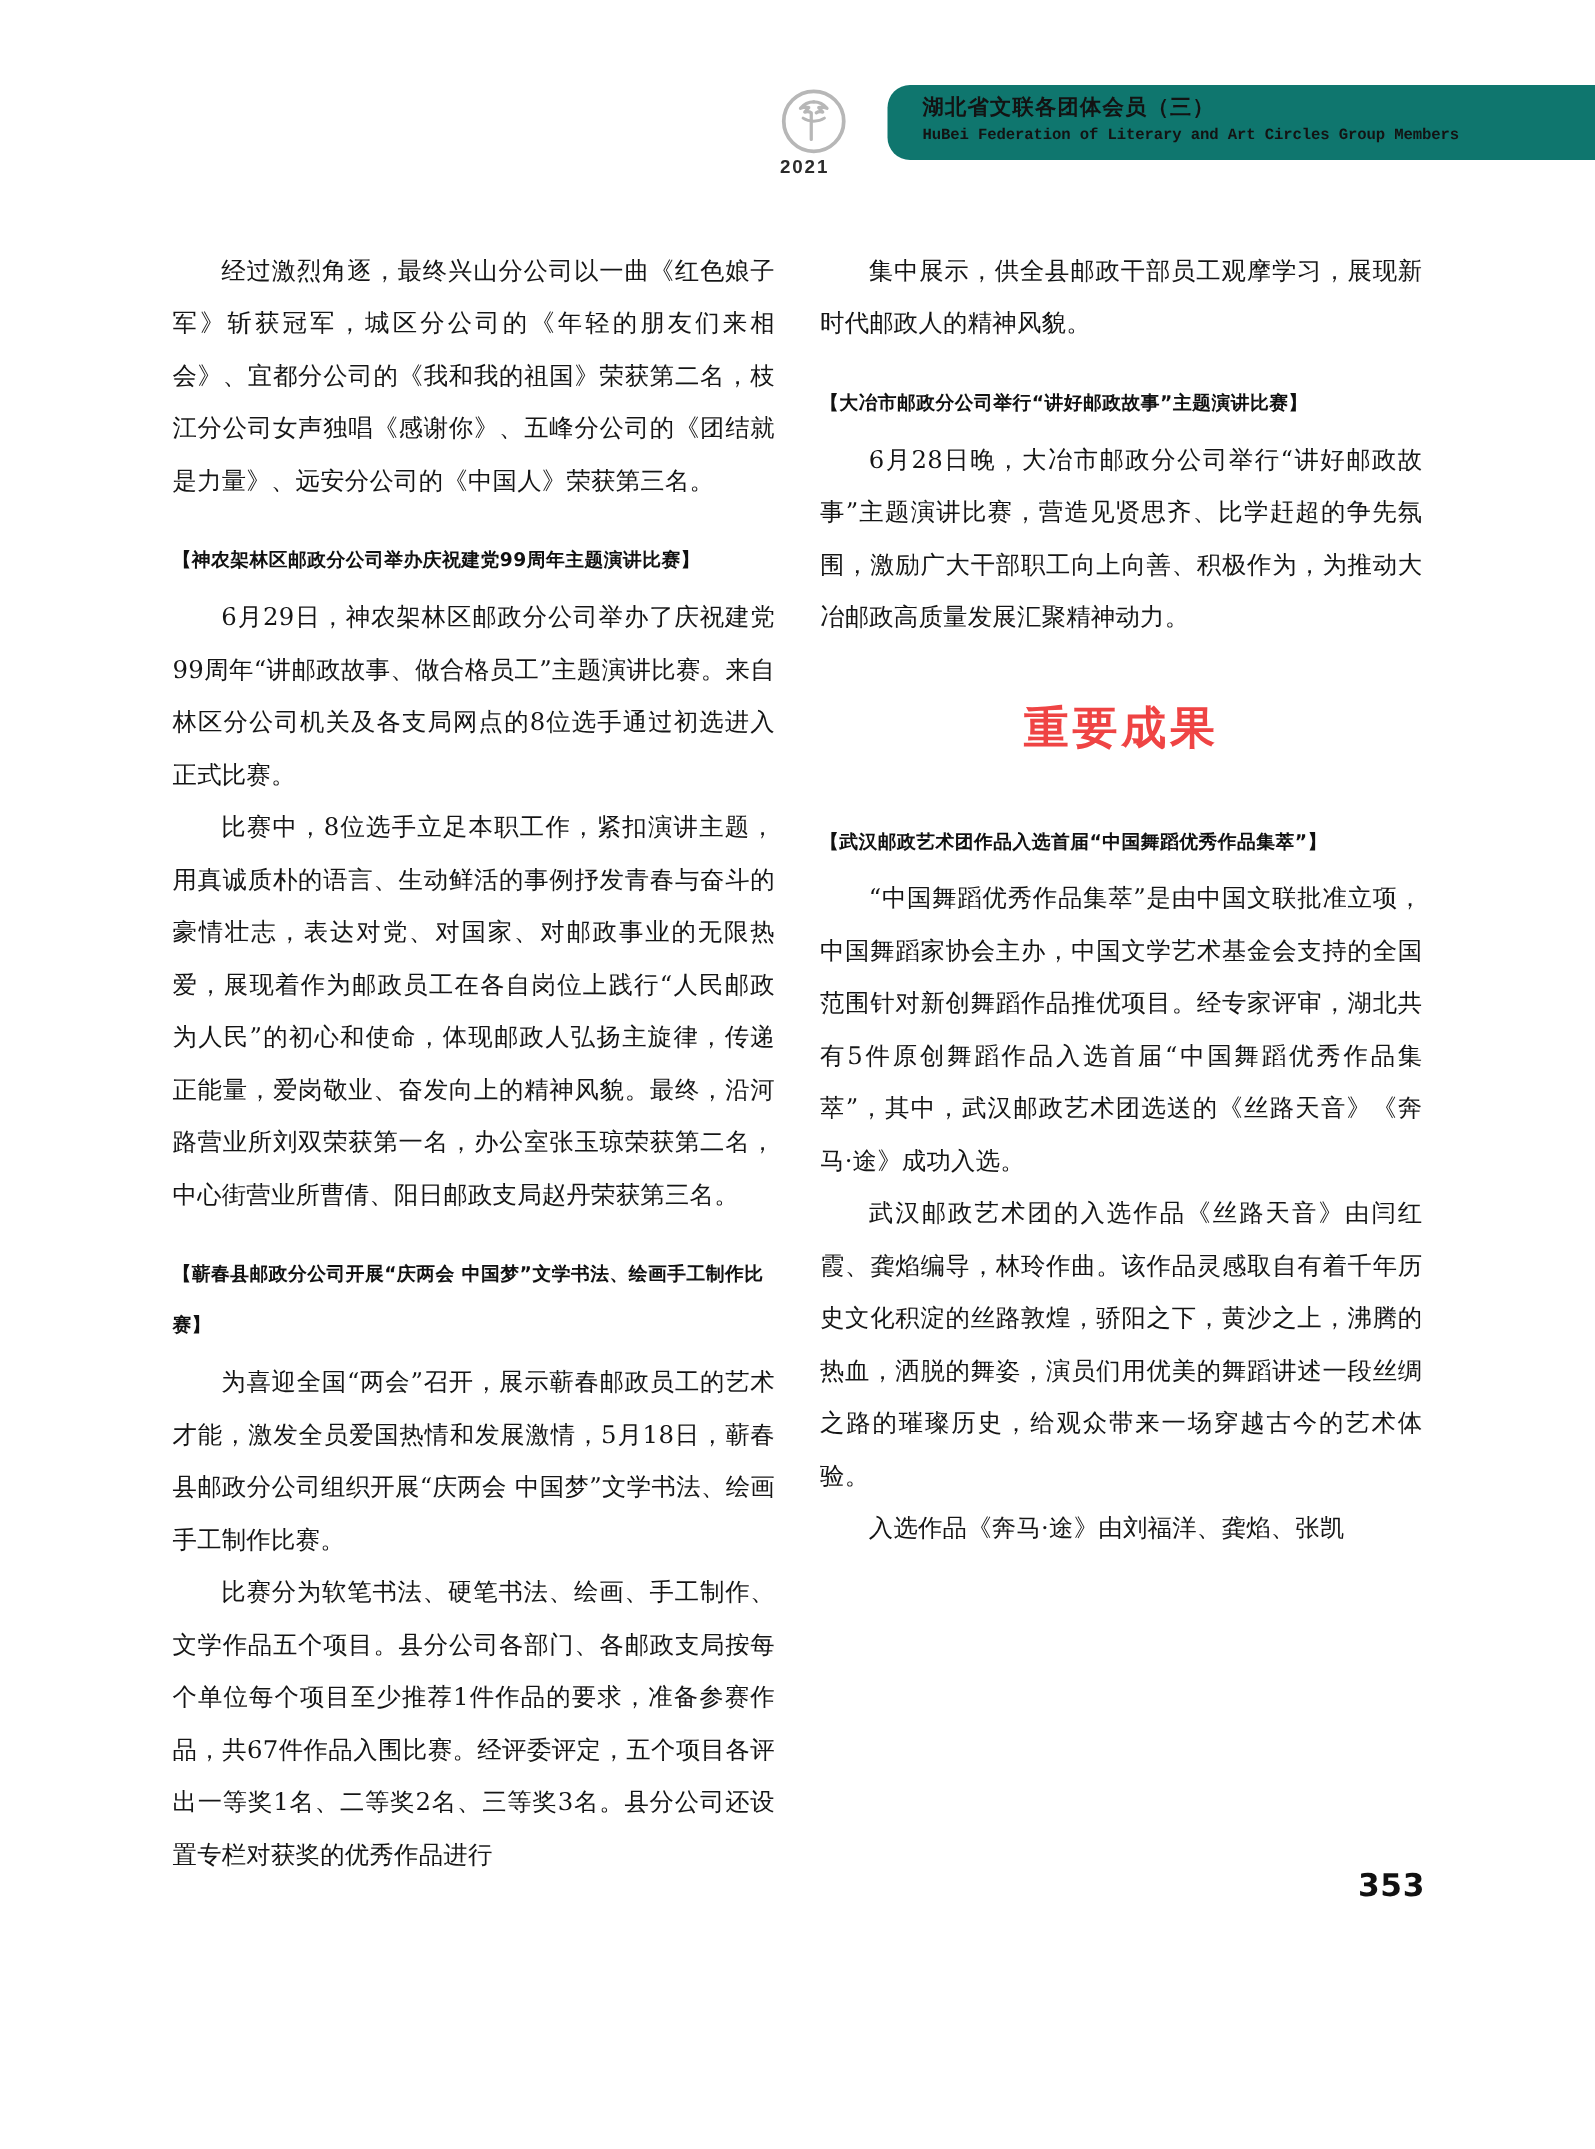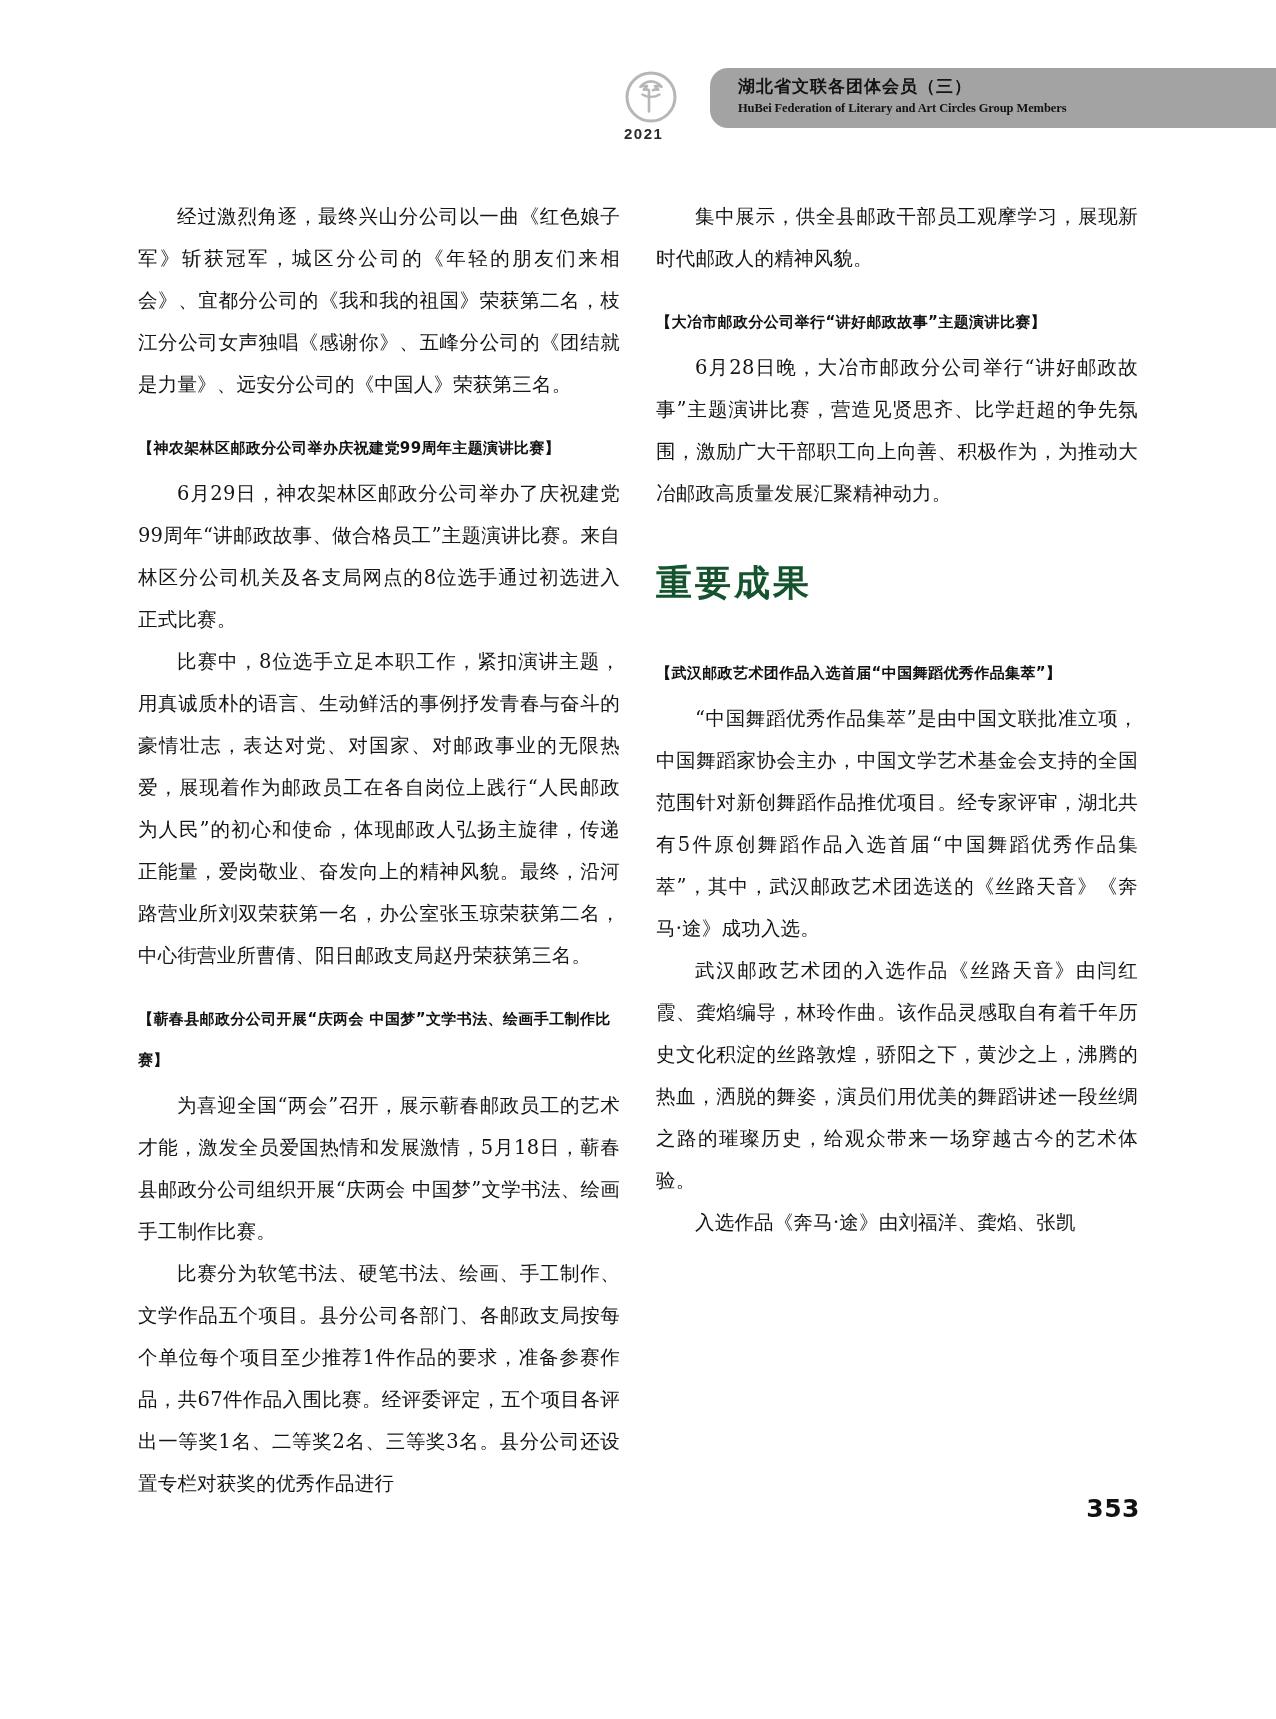--- a/index.html
+++ b/index.html
@@ -48,37 +48,37 @@
   .header-logo .year {
     font-family: "Liberation Sans", "DejaVu Sans", sans-serif;
     font-weight: bold;
     font-size: 15px;
     letter-spacing: 1.5px;
     color: #2b2b2b;
     margin-top: 1px;
   }
   .header-band {
     flex: 1 1 auto;
-    background: #a3a3a3;
+    background: #0f766e;
     border-radius: 18px 0 0 18px;
     height: 60px;
     padding: 6px 0 0 28px;
     box-sizing: border-box;
   }
   .header-band .cn {
     font-family: "DejaVu Sans", "Liberation Sans", sans-serif;
     font-weight: bold;
     font-size: 17px;
     letter-spacing: 1px;
     color: #131313;
     line-height: 1.45;
     white-space: nowrap;
   }
   .header-band .en {
-    font-family: Liberation Serif, serif;
+    font-family: Liberation Mono, monospace;
     font-weight: bold;
     font-size: 12.5px;
     color: #131313;
     line-height: 1.5;
     letter-spacing: -0.1px;
     white-space: nowrap;
   }
 
   
   .columns {
@@ -121,22 +121,22 @@
     text-align: left;
   }
   h1.major-heading {
     margin: 0;
     padding: 44px 0 24px 0;
     font-family: "DejaVu Sans", "Liberation Sans", sans-serif;
     font-weight: bold;
     font-size: 36px;
     line-height: 48px;
     letter-spacing: 3px;
-    text-align: left;
-    color: #14532d;
+    text-align: center;
+    color: #ef4444;
   }
 
   
   .folio {
     position: absolute;
     right: 136px;
     bottom: 196px;
     font-family: "DejaVu Sans", "Liberation Sans", sans-serif;
     font-weight: bold;
     font-size: 25px;

